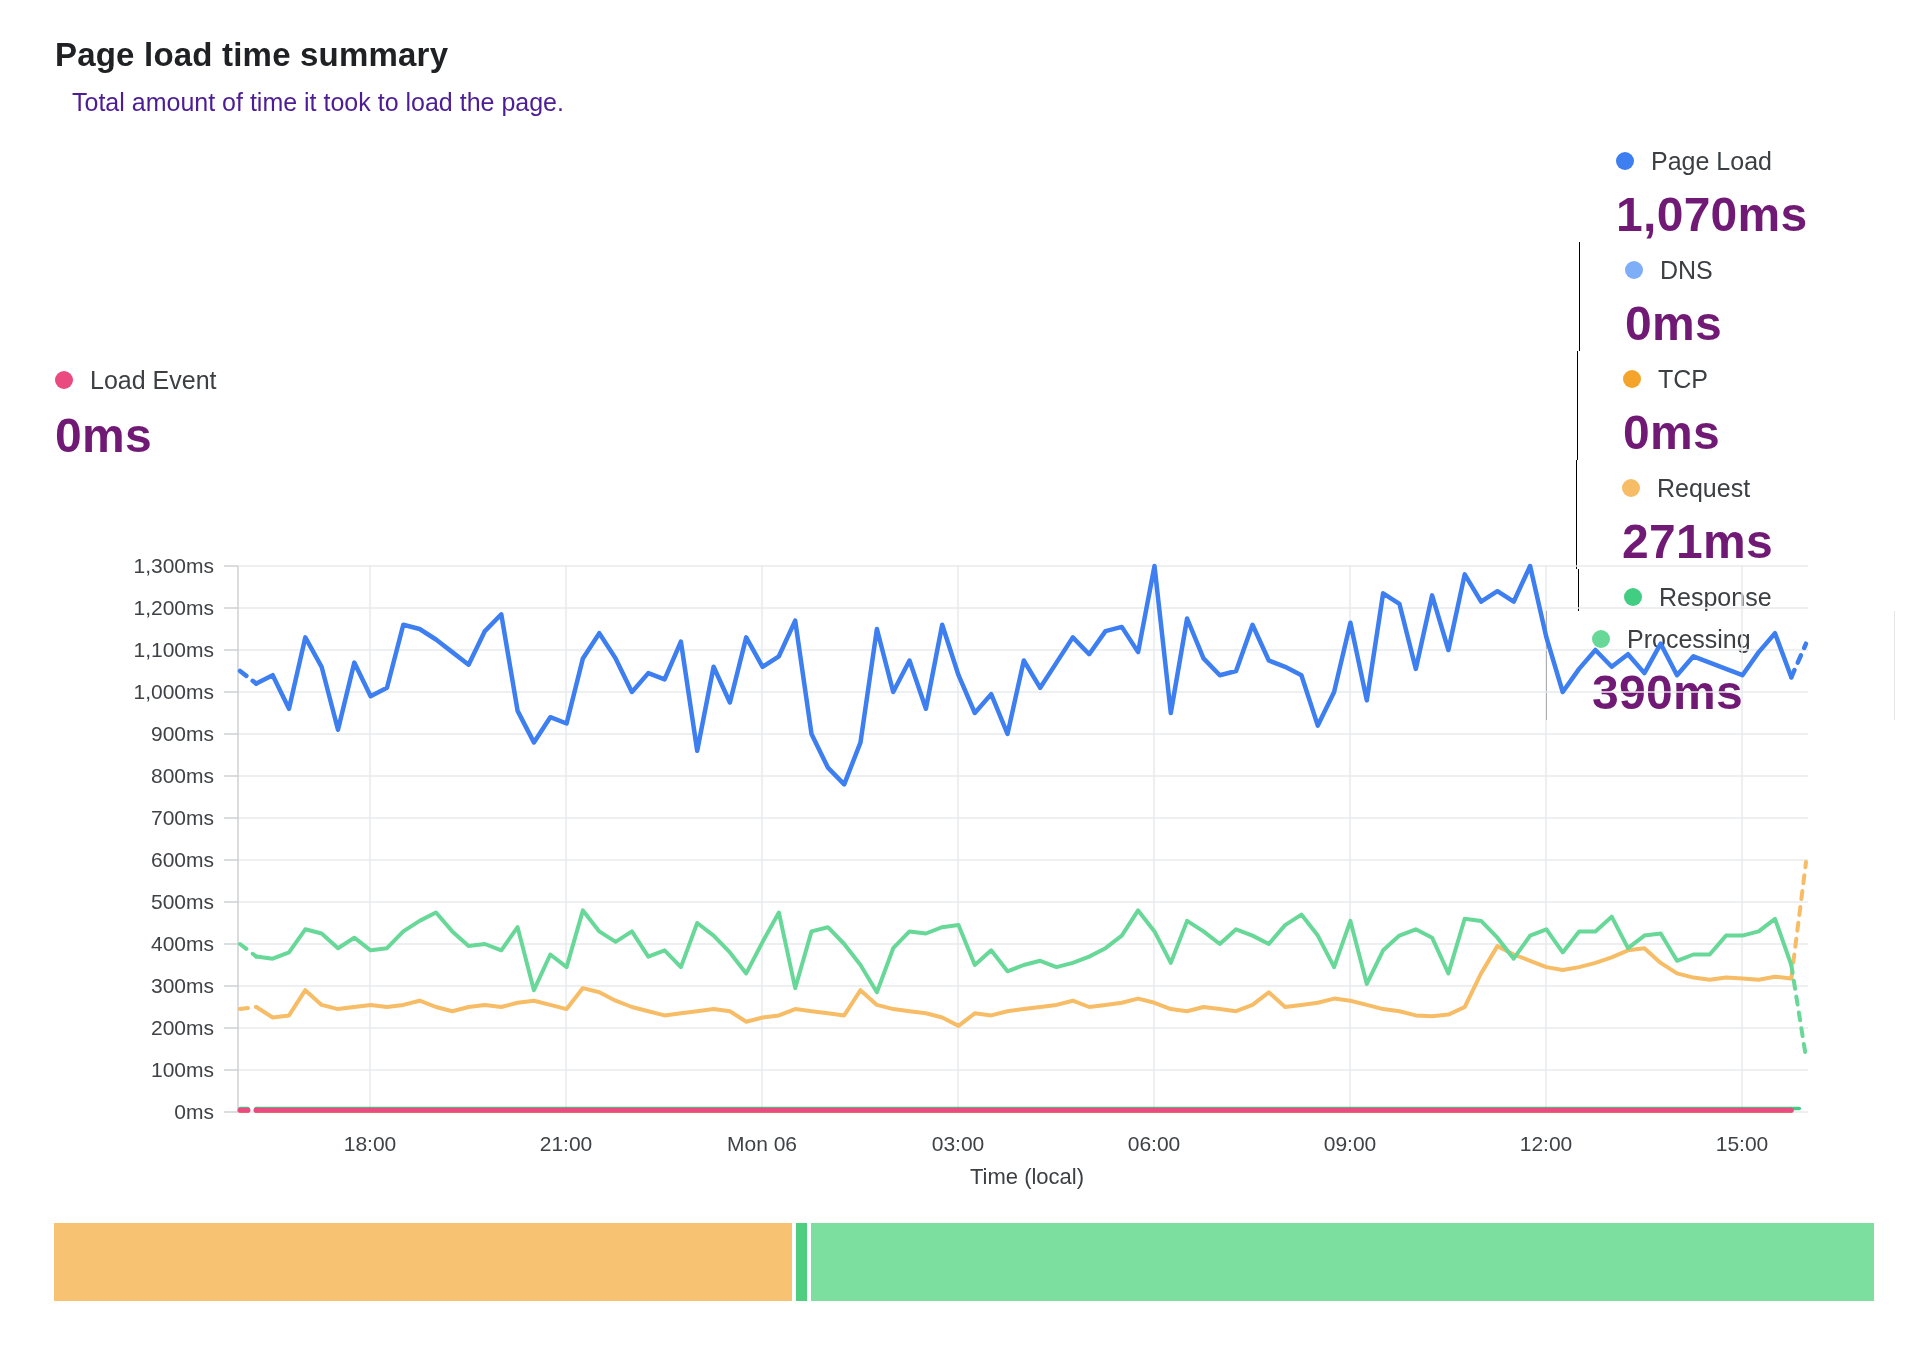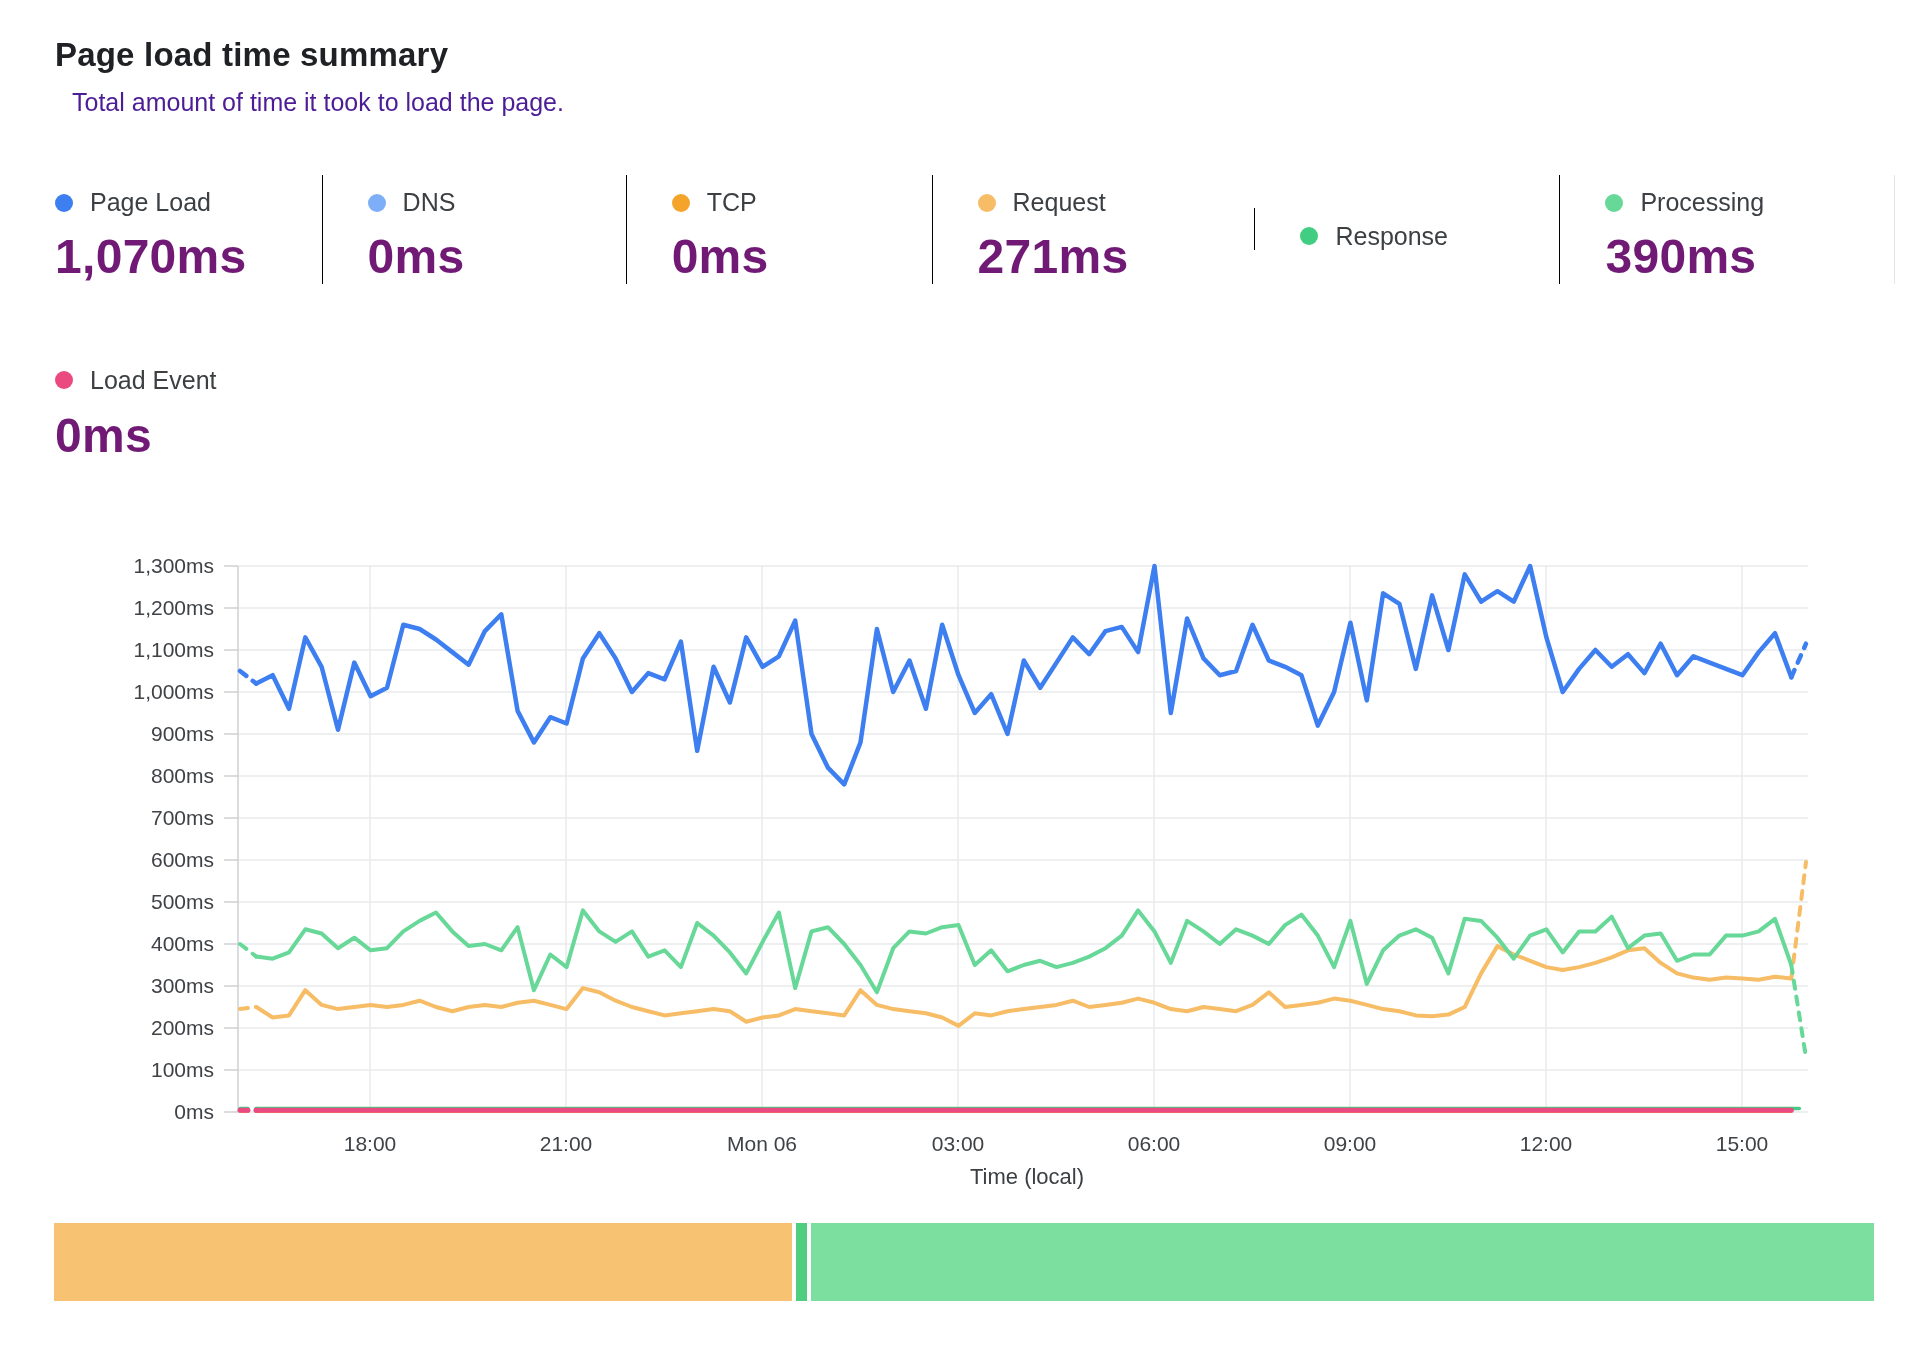--- a/index.html
+++ b/index.html
@@ -11,22 +11,22 @@
   .page-title{
     position:absolute;left:55px;top:36px;
     font-size:33px;font-weight:bold;color:#202124;letter-spacing:.2px;
   }
   .page-subtitle{
     position:absolute;left:72px;top:88px;
     font-size:25px;color:#4c1d95;
   }
   
   .metrics-row{
-    position:absolute;left:0;top:160px;height:138px;width:1895px;
-    display:flex;align-items:center;
+    position:absolute;left:0;top:133px;height:138px;width:1895px;
+    display:flex;align-items:flex-end;flex-direction:column;
   }
   .metric{box-sizing:border-box;padding-top:14px;}
   .metric.c1{width:334px;padding-left:55px;}
   .metric.c2{width:316px;}
   .metric.c3{width:318px;}
   .metric.c4{width:319px;}
   .metric.c5{width:317px;margin-left:16px;}
   .metric.c6{width:349px;border-right:1px solid #e4e5e8;}
   .metric + .metric{border-left:1px solid #000000;padding-left:45px;}
   .m-label{display:flex;align-items:center;gap:17px;height:28px;}

